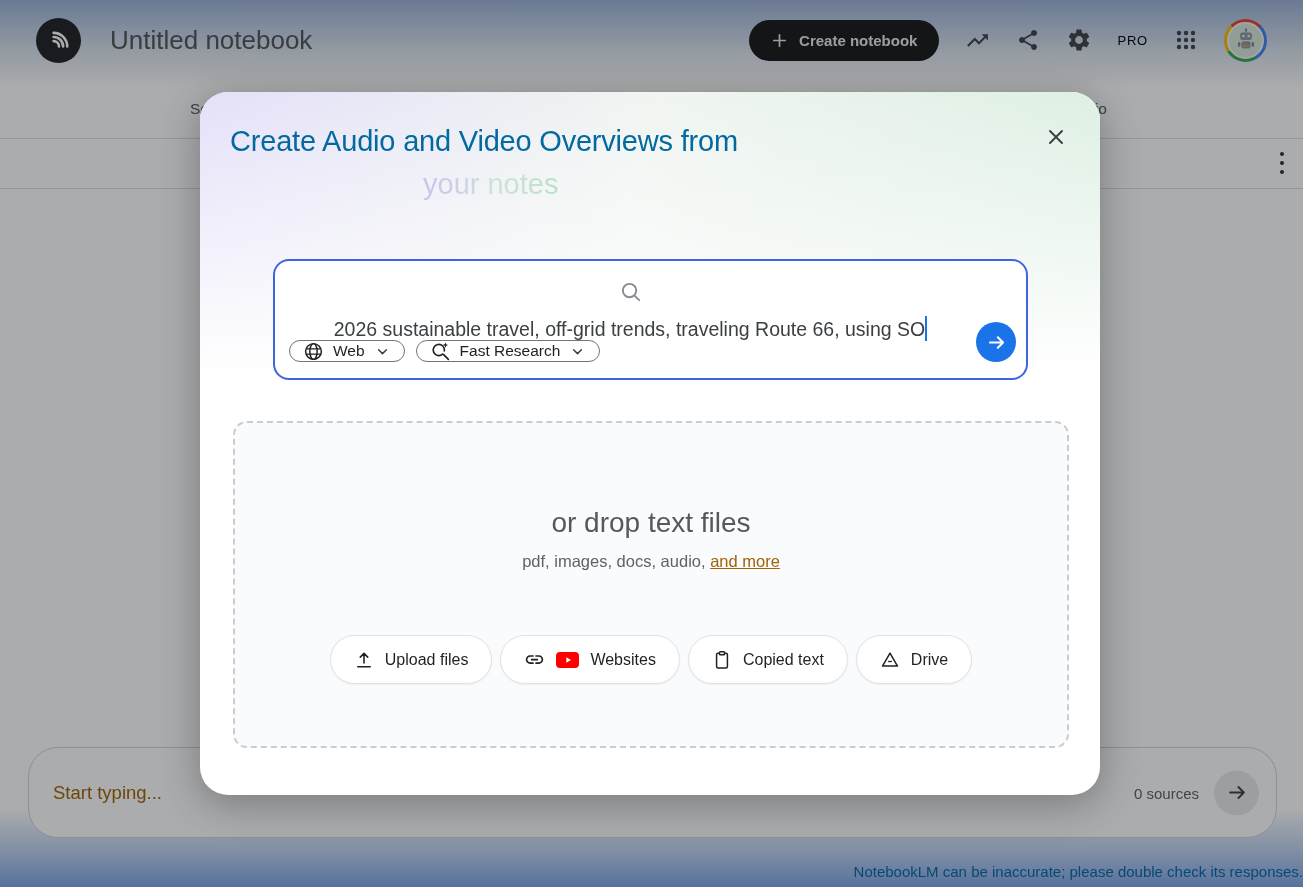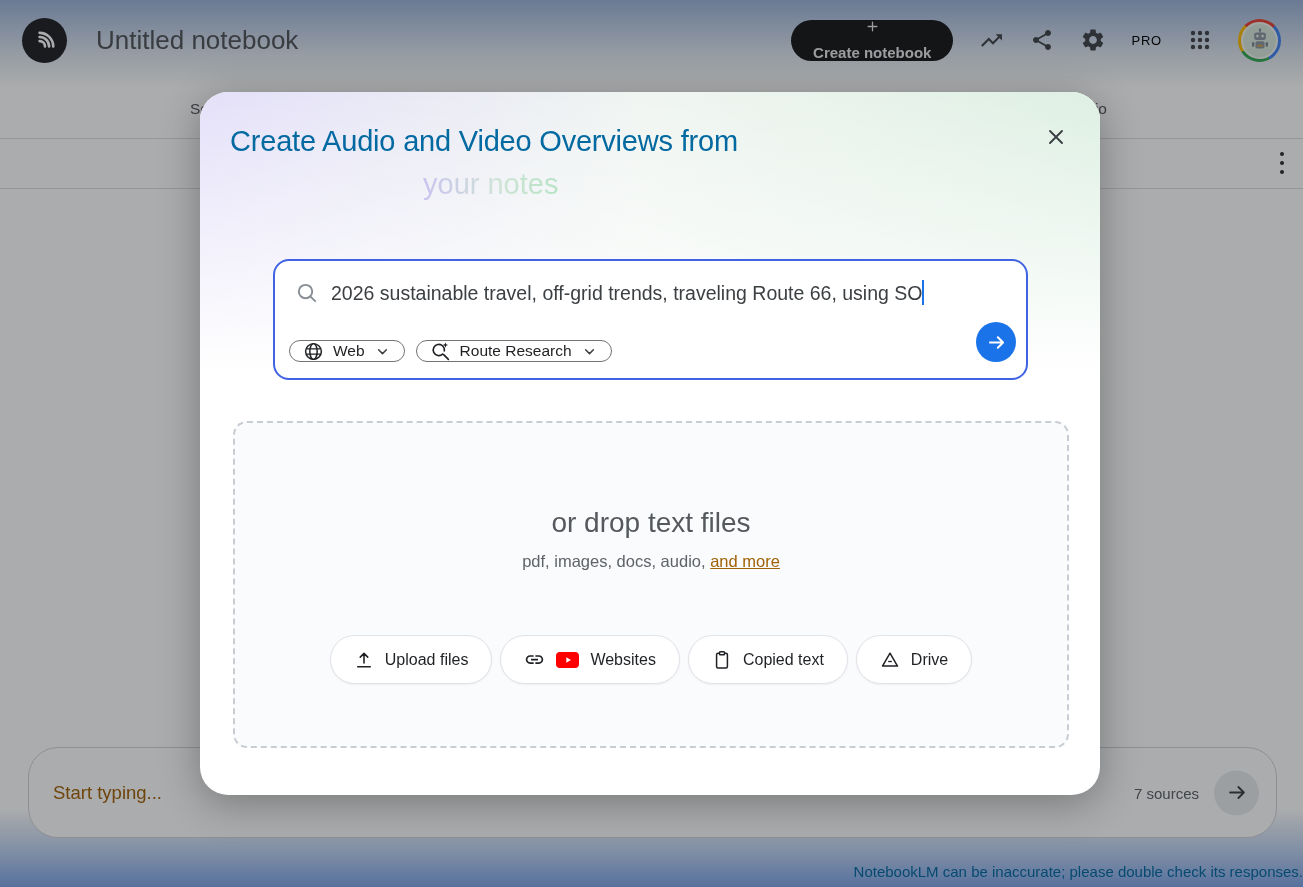--- a/index.html
+++ b/index.html
@@ -5,26 +5,26 @@
   * { margin:0; padding:0; box-sizing:border-box; }
   html,body { width:1303px; height:887px; overflow:hidden; }
   body { font-family:"Liberation Sans", sans-serif; background:#ffffff; position:relative; }
 
   
   .bg-top { position:absolute; top:0; left:0; right:0; height:88px;
     background:linear-gradient(to bottom,#9db3da 0%,#dfe7f0 62%,#ffffff 100%); }
   .bg-bottom { position:absolute; bottom:0; left:0; right:0; height:78px;
     background:linear-gradient(to bottom,rgba(255,255,255,0) 0%,#bcd1f2 55%,#7fa6e8 100%); }
 
-  .header { position:absolute; top:0; left:0; right:0; height:80px; display:flex; align-items:center; padding:0 22px; }
+  .header { position:absolute; top:0; left:0; right:0; height:80px; display:flex; align-items:center; padding:0 36px; }
   .logo { width:45px; height:45px; border-radius:50%; background:#1f2124; display:flex; align-items:center; justify-content:center; flex:0 0 auto; }
   .nb-title { margin-left:29px; font-size:26px; color:#50545a; font-weight:400; }
   .header-right { margin-left:auto; display:flex; align-items:center; gap:25px; }
   .create-btn { height:41px; border-radius:21px; background:#17181a; color:#e6e8ea; font-size:15px; font-weight:700;
-    display:flex; align-items:center; gap:11px; padding:0 22px; border:none; cursor:pointer;flex-direction:column; }
+    display:flex; align-items:center; gap:11px; padding:0 22px; border:none; cursor:pointer; }
   .hicon { width:26px; height:26px; color:#3f4347; display:flex; align-items:center; justify-content:center; cursor:pointer; background:none; border:none; }
   .pro { font-size:13px; color:#000000; letter-spacing:0.8px; font-weight:400; }
   .avatar { width:43px; height:43px; border-radius:50%; padding:3px; cursor:pointer;
     background:conic-gradient(#e94235 0 13%, #4285f4 13% 42%, #34a853 42% 66%, #fbbc05 66% 88%, #e94235 88% 100%); }
   .avatar-inner { width:100%; height:100%; border-radius:50%; background:#d9e9df; border:2px solid #f2f5f2;
     display:flex; align-items:center; justify-content:center; overflow:hidden; }
 
   .tab-label { position:absolute; top:100px; font-size:15.5px; color:#54585d; cursor:pointer; }
   .rule { position:absolute; left:0; right:0; height:1px; background:#dcdde0; }
   .kebab { position:absolute; left:1274px; top:150px; width:16px; height:26px; display:flex; flex-direction:column;
@@ -54,21 +54,21 @@
   .m-content { position:absolute; inset:0; }
   .m-title1 { position:absolute; left:30px; top:33px; font-size:29px; color:#0369a1; font-weight:400; letter-spacing:-0.2px; }
   .m-title2 { position:absolute; left:223px; top:76px; font-size:29px; font-weight:400;
     background:linear-gradient(90deg,#c8c2ef 0%,#cfe3d6 55%,#b7e3c6 100%);
     -webkit-background-clip:text; background-clip:text; color:transparent; }
   .m-close { position:absolute; right:29px; top:30px; width:30px; height:30px; background:none; border:none;
     color:#3c4043; cursor:pointer; display:flex; align-items:center; justify-content:center; }
 
   .search-box { position:absolute; left:73px; top:167px; width:755px; height:121px; background:#ffffff;
     border:2px solid #4063e4; border-radius:16px; }
-  .q-row { position:absolute; left:20px; top:19px; right:60px; display:flex; align-items:center; gap:13px; }
+  .q-row { position:absolute; left:20px; top:19px; right:60px; display:flex; align-items:center; gap:13px;flex-direction:column; }
   .q-icon { color:#878d92; flex:0 0 auto; display:flex; }
   .q-text { font-size:19.5px; color:#3c4043; white-space:nowrap; overflow:hidden; cursor:text; }
   .caret { display:inline-block; width:2px; height:25px; background:#1a73e8; vertical-align:-5px; }
   .chips { position:absolute; left:14px; bottom:16px; display:flex; gap:11px; }
   .chip { height:22px; border:1px solid #737373; border-radius:19px; background:#ffffff; cursor:pointer;
     display:flex; align-items:center; gap:9px; padding:0 13px; font-size:15.5px; color:#1f2023; }
   .chip .chev { color:#3c4043; display:flex; }
   .submit-btn { position:absolute; right:10px; bottom:16px; width:40px; height:40px; border-radius:50%;
     background:#1a73e8; border:none; display:flex; align-items:center; justify-content:center; color:#ffffff; cursor:pointer; }
 
@@ -162,21 +162,21 @@
   <div class="rule" style="top:188px"></div>
   <button class="kebab">
       <span></span>
       <span></span>
       <span></span>
     </button>
 
   <div class="chat-bar">
     <div class="chat-placeholder">Start typing...</div>
     <div class="chat-right">
-      <span class="sources-count">7 sources</span>
+      <span class="sources-count">0 sources</span>
       <button class="chat-send">
         <svg width="22" height="22" viewBox="0 0 24 24" fill="none" stroke="currentColor" stroke-width="2" stroke-linecap="round" stroke-linejoin="round">
             <path d="M4.5 12h15M13.5 6l6 6-6 6"></path>
           </svg>
       </button>
     </div>
   </div>
 
   <div class="footer-note">NotebookLM can be inaccurate; please double check its responses.</div>
 
@@ -217,21 +217,21 @@
                   <path d="M6.5 9.5l5.5 5.5 5.5-5.5"></path>
                 </svg>
             </span>
           </button>
           <button class="chip">
             <svg width="21" height="21" viewBox="0 0 24 24" fill="none" stroke="#1f2023" stroke-width="1.9" stroke-linecap="round">
               <path d="M16.4 11.2a6.4 6.4 0 1 0-2 3.8"></path>
                 <path d="M15.6 15.6L21 21"></path>
               <path d="M17.6 1.6l.85 2.15 2.15.85-2.15.85-.85 2.15-.85-2.15-2.15-.85 2.15-.85z" fill="#1f2023" stroke="none"></path>
             </svg>
-            <span>Route Research</span>
+            <span>Fast Research</span>
             <span class="chev">
               <svg width="17" height="17" viewBox="0 0 24 24" fill="none" stroke="currentColor" stroke-width="2.1" stroke-linecap="round" stroke-linejoin="round">
                   <path d="M6.5 9.5l5.5 5.5 5.5-5.5"></path>
                 </svg>
             </span>
           </button>
         </div>
         <button class="submit-btn">
           <svg width="21" height="21" viewBox="0 0 24 24" fill="none" stroke="currentColor" stroke-width="2.3" stroke-linecap="round" stroke-linejoin="round">
               <path d="M4.5 12h15M13.5 6l6 6-6 6"></path>

